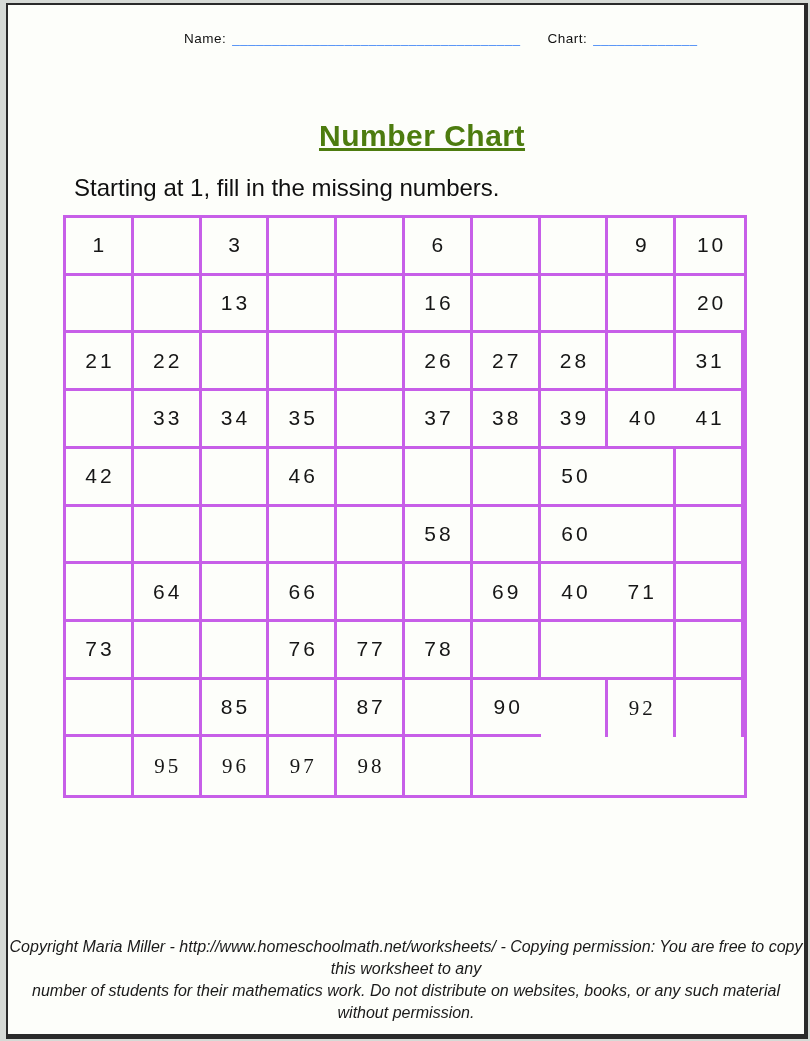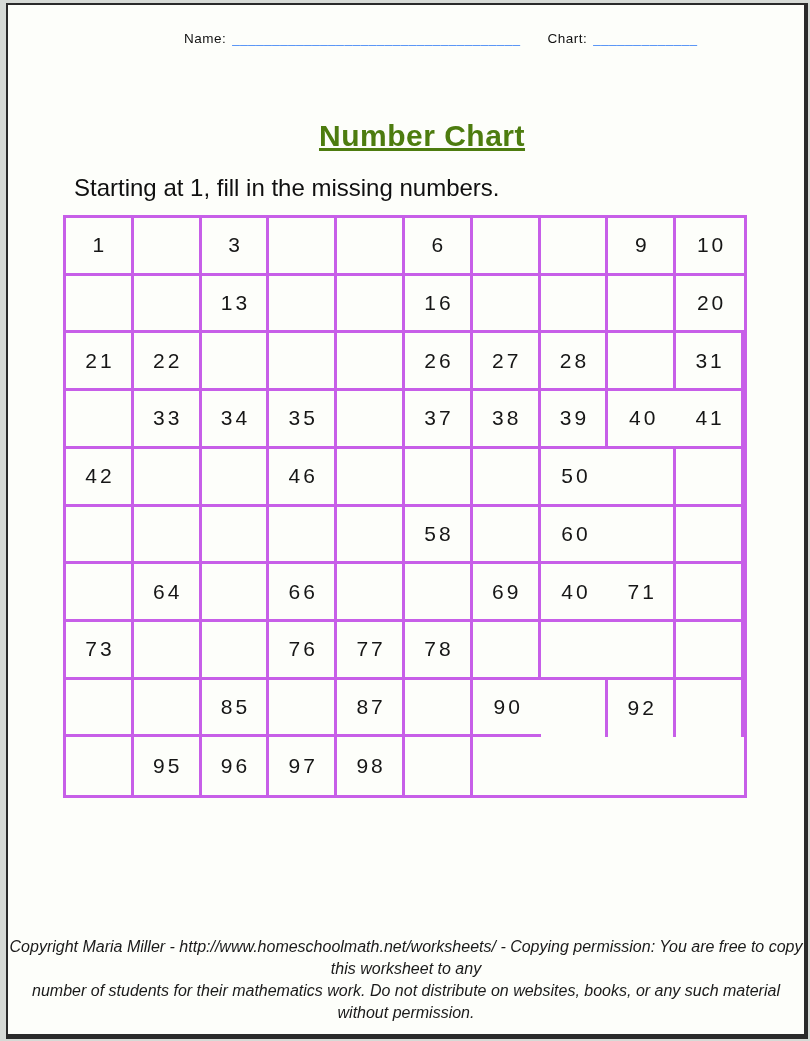--- a/index.html
+++ b/index.html
@@ -85,21 +85,21 @@
     display: flex;
     align-items: center;
     justify-content: center;
     font-size: 21px;
     color: #161616;
     letter-spacing: 3px;
     padding-left: 3px;
     box-sizing: border-box;
   }
   .cell.last-col { border-right: none; }
-  .cell.last-row { border-bottom: none; }
+  .cell.last-row { border-bottom: none; font-family: Liberation Serif, serif; }
   .footer {
     position: absolute;
     left: 0;
     bottom: 10px;
     width: 100%;
     text-align: center;
     font-style: italic;
     font-size: 16px;
     line-height: 22px;
     color: #1a1a1a;

